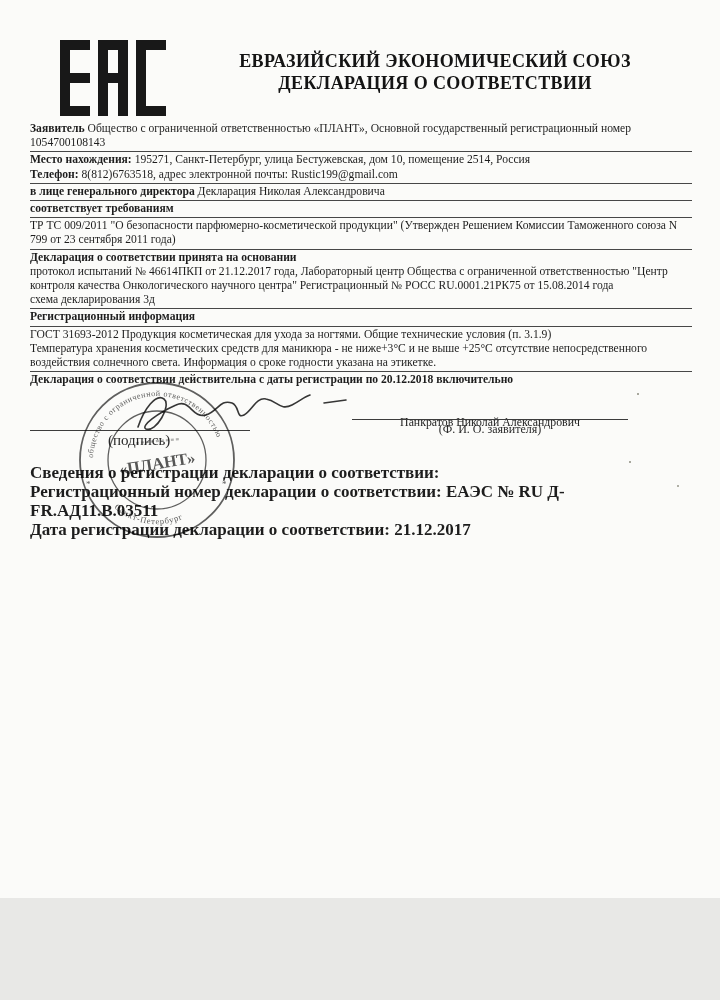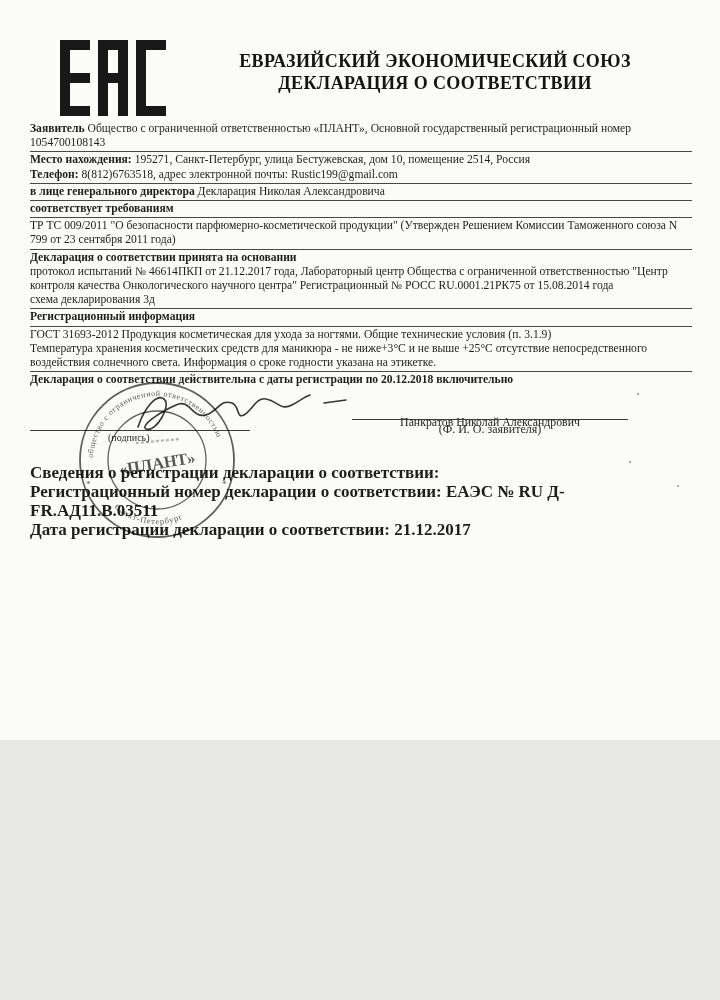--- a/index.html
+++ b/index.html
@@ -1,35 +1,35 @@
 <!DOCTYPE html>
 <html><head>
 <meta charset="utf-8">
 <style>
   html,body{margin:0;padding:0;background:#e8e8e6;}
   .page{
-    position:relative;width:720px;height:740px;margin:0 auto;
+    position:relative;width:720px;height:898px;margin:0 auto;
     background:#fbfbf9;overflow:hidden;
     font-family:"Liberation Serif", serif;color:#1d1d1d;
   }
   .content{position:absolute;left:30px;top:30px;width:662px;}
   
   .hdr{display:flex;align-items:flex-start;height:92px;}
   .eac{margin-left:28px;margin-top:8px;flex:0 0 auto;}
   .titles{flex:1;text-align:center;margin-top:20px;padding-left:18px;padding-right:8px;
           font-weight:bold;font-size:18px;line-height:22px;letter-spacing:.4px;color:#141414;}
   
   .sec{border-bottom:1px solid #474747;padding-bottom:1px;margin-bottom:1px;}
   .row{font-size:11.6px;line-height:14.2px;}
   .b{font-weight:bold;}
   .nb{border-bottom:none;}
   
   .sig-area{position:relative;height:76px;}
   .sig-line-left{position:absolute;left:0;top:43px;width:220px;border-top:1.4px solid #3c3c3c;}
-  .sig-caption{position:absolute;left:78px;top:45px;font-size:10px;color:#2a2a2a;}
+  .sig-caption{position:absolute;left:78px;top:45px;font-size:15px;color:#2a2a2a;}
   .fio-name{position:absolute;left:322px;top:12px;width:276px;text-align:center;font-size:11.8px;margin-top:16px;}
   .fio-line{position:absolute;left:322px;top:32px;width:276px;border-top:1.2px solid #3c3c3c;}
   .fio-caption{position:absolute;left:322px;top:35px;width:276px;text-align:center;font-size:12px;color:#2a2a2a;}
   .stamp{position:absolute;left:42px;top:-12px;mix-blend-mode:multiply;opacity:.88;pointer-events:none;}
   .signature-svg{position:absolute;left:102px;top:-6px;mix-blend-mode:multiply;pointer-events:none;}
   
   .reg .row{font-size:17px;line-height:19px;font-weight:bold;}
   
   .artifact{position:absolute;pointer-events:none;}
   .speck1{left:608px;top:128px;width:84px;height:8px;

